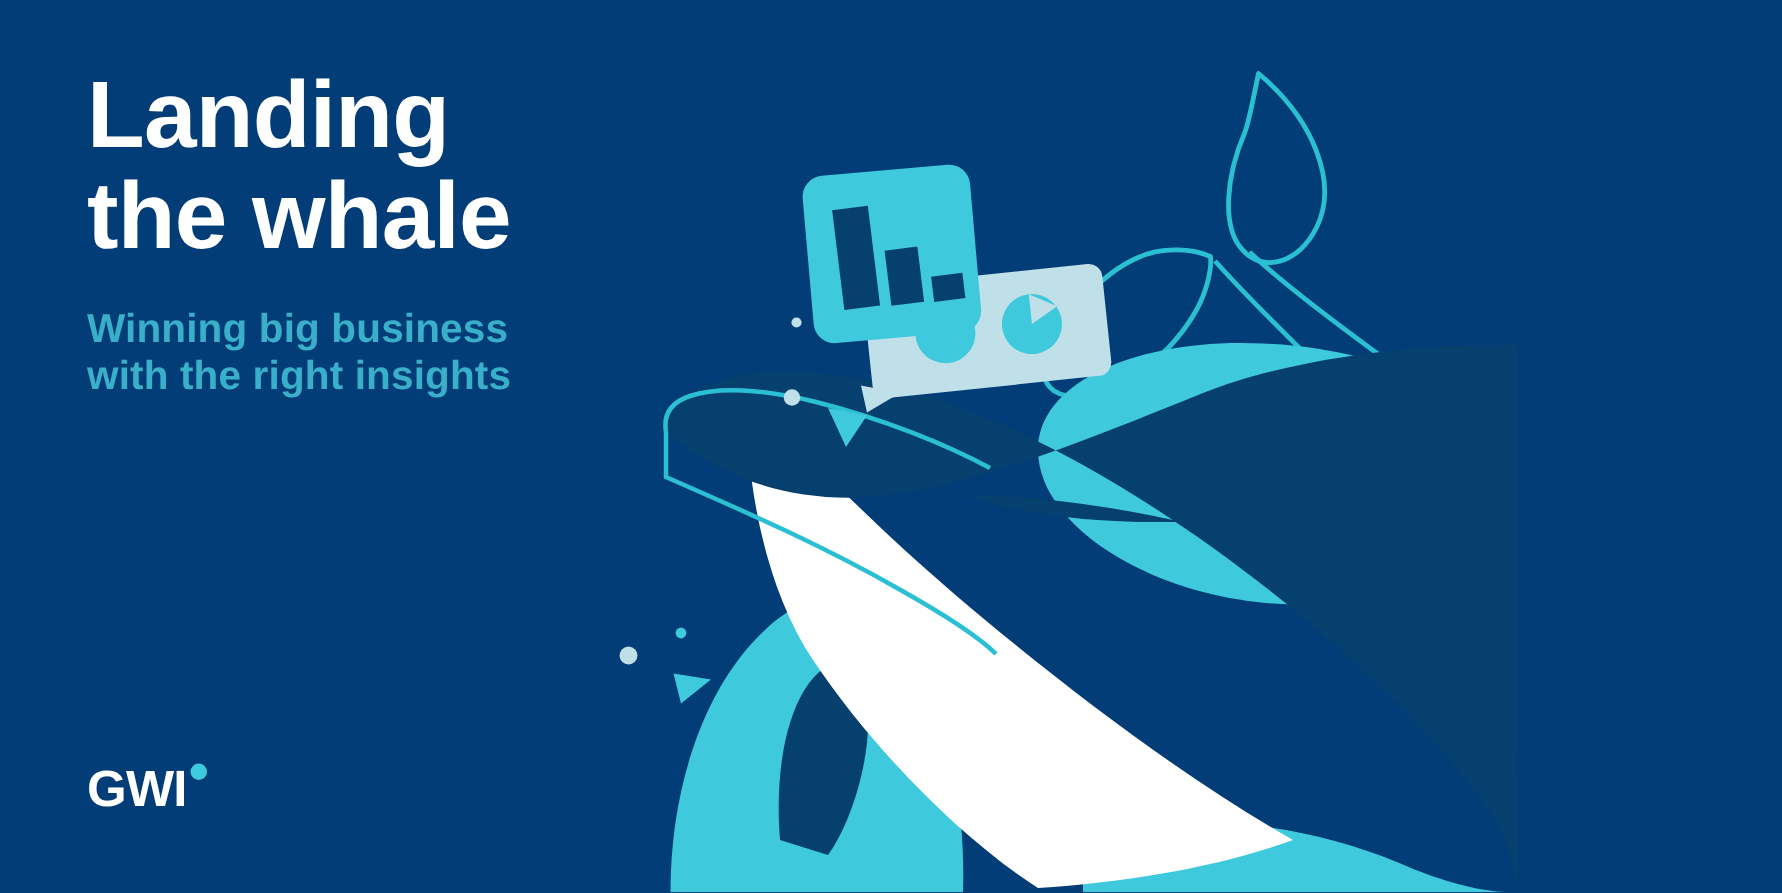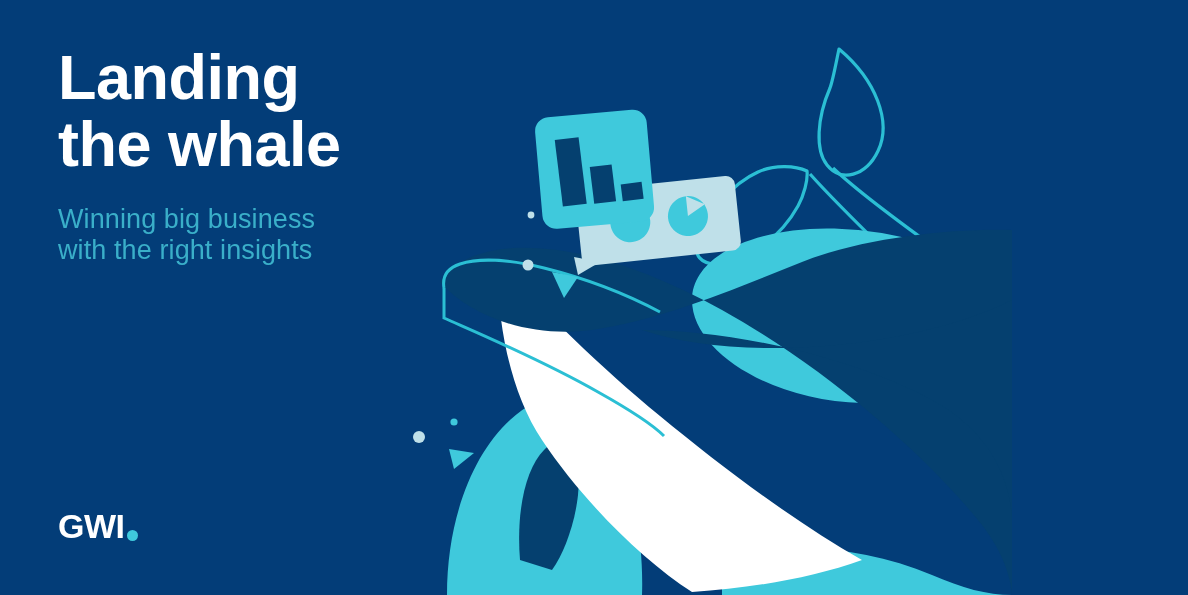--- a/index.html
+++ b/index.html
@@ -47,32 +47,31 @@
     font-weight: 700;
     letter-spacing: -0.5px;
     white-space: pre-line;
   }
 
   #page-subtitle {
     margin-top: 26px;
     color: #3aafc9;
     font-size: 27px;
     line-height: 1.18;
-    font-weight: 400;
+    font-weight: 700;
     letter-spacing: 0.1px;
     white-space: pre-line;
   }
 
   
   #brand-logo {
     position: absolute;
     left: 58px;
     bottom: 52px;
     display: flex;
-    align-items: flex-end;
     z-index: 5;
   }
   #brand-logo .wordmark {
     color: #ffffff;
     font-size: 34px;
     font-weight: 700;
     letter-spacing: -0.5px;
     line-height: 1;
   }
   #brand-logo .logo-dot {

